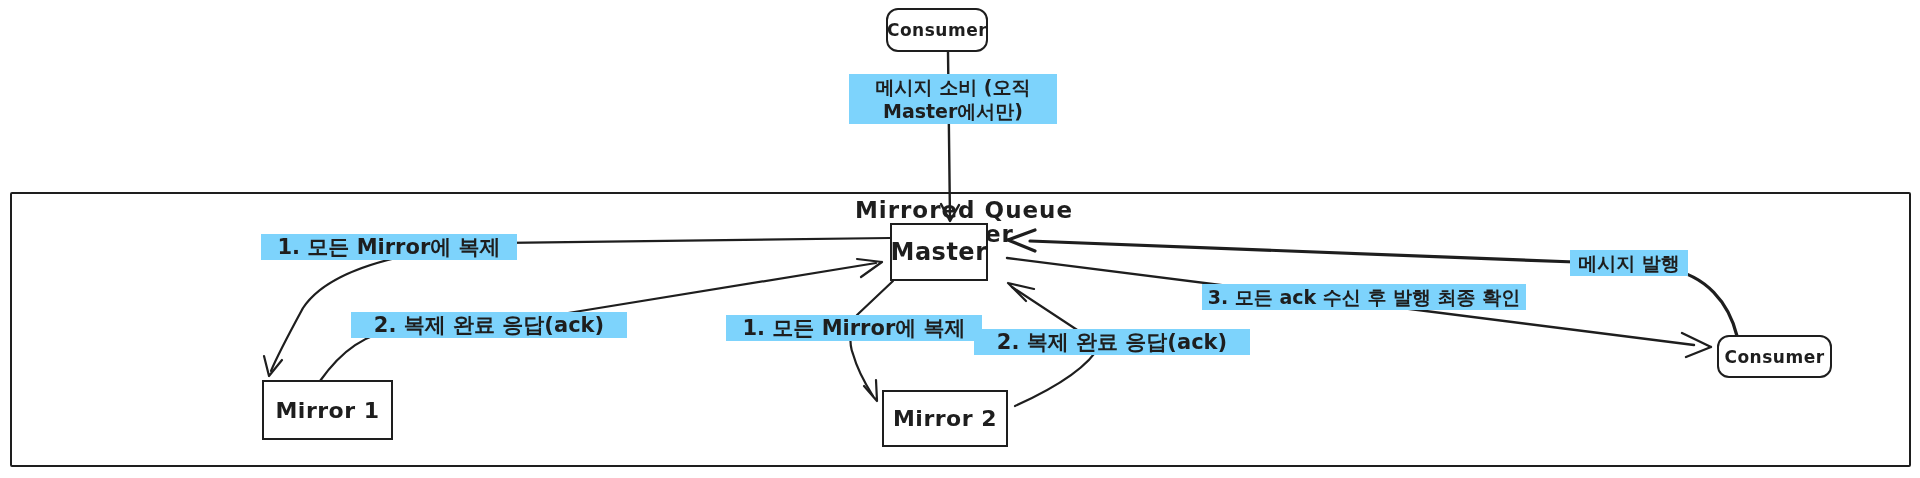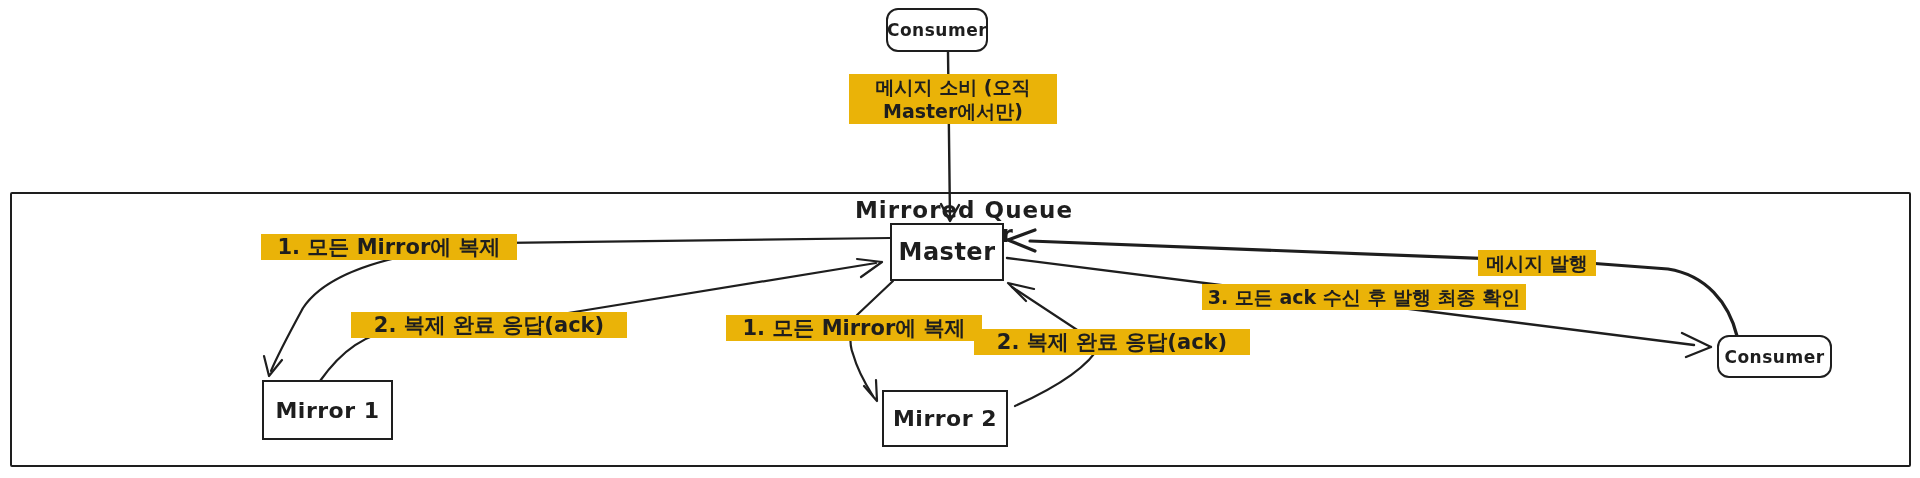--- a/index.html
+++ b/index.html
@@ -15,37 +15,37 @@
     border:2.5px solid #1e1e1e;border-radius:2px;background:transparent;
   }
   
   .node{
     display:flex;align-items:center;justify-content:center;
     background:#ffffff;border:2.5px solid #1e1e1e;
     text-align:center;letter-spacing:.5px;box-sizing:border-box;
   }
   .node.rounded{border-radius:12px;}
   #node-consumer {left:886px;top:8px;  width:102px;height:44px;font-size:17px;}
-  #node-master   {left:890px;top:223px;width:114px;height:58px;font-size:24px;}
+  #node-master   {left:890px;top:223px;width:98px;height:58px;font-size:24px;}
   #node-mirror1  {left:262px;top:380px;width:131px;height:60px;font-size:22px;}
   #node-mirror2  {left:882px;top:390px;width:126px;height:57px;font-size:22px;}
   #node-publisher{left:1717px;top:335px;width:115px;height:43px;font-size:17px;}
   
   .lbl{
-    background:#eab308;text-align:center;white-space:pre-line;
+    background:#7dd3fc;text-align:center;white-space:pre-line;
     padding:1px 4px;line-height:24px;
   }
   #lbl-title    {left:812px;top:197px;width:296px;font-size:23px;background:transparent;letter-spacing:1px;}
   #lbl-consume  {left:849px;top:74px; width:200px;font-size:19px;}
   #lbl-rep-left {left:261px;top:234px;width:248px;font-size:21px;}
   #lbl-ack-left {left:351px;top:312px;width:268px;font-size:21px;}
   #lbl-rep-mid  {left:726px;top:315px;width:248px;font-size:21px;}
   #lbl-ack-mid  {left:974px;top:329px;width:268px;font-size:21px;}
   #lbl-confirm  {left:1202px;top:284px;width:316px;font-size:19px;}
-  #lbl-publish  {left:1478px;top:250px;width:110px;font-size:19px;}
+  #lbl-publish  {left:1570px;top:250px;width:110px;font-size:19px;}
   svg{position:absolute;left:0;top:0;}
   svg path, svg line{fill:none;stroke:#1e1e1e;stroke-linecap:round;stroke-linejoin:round;}
 </style>
 </head>
 <body>
 
 <div id="stage">
 
   <div id="cluster-box" class="abs"></div>
 

